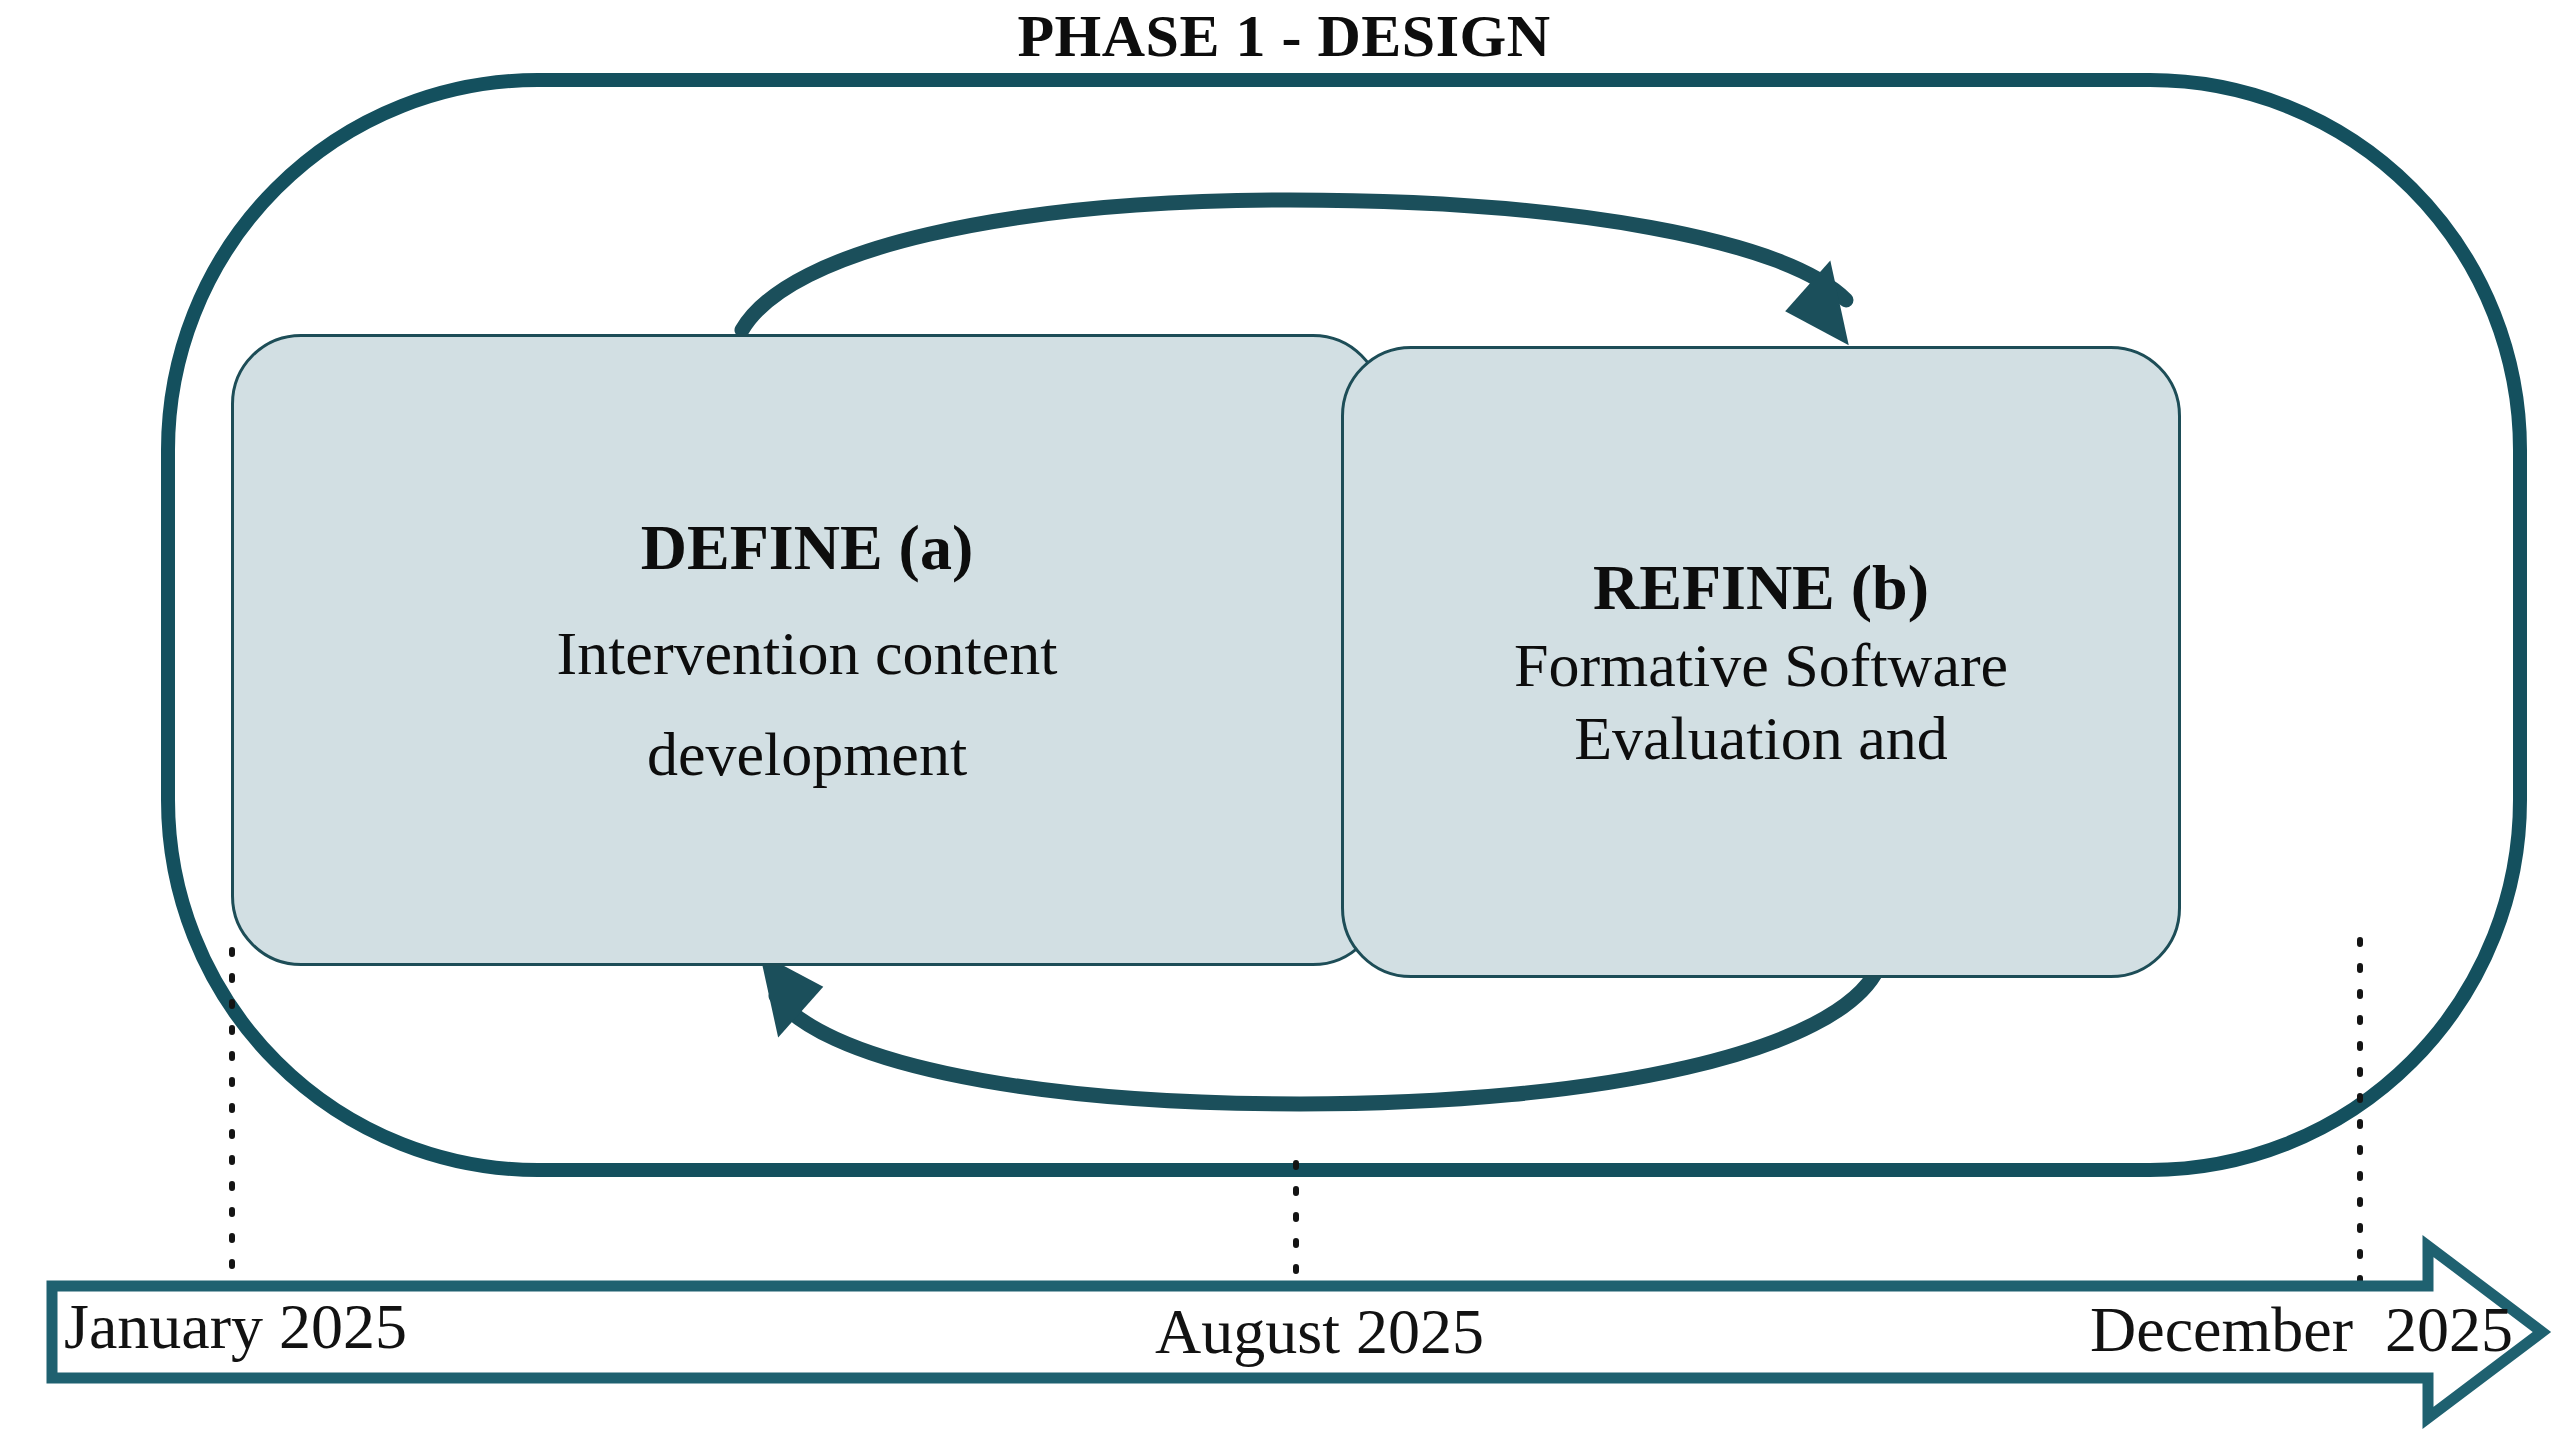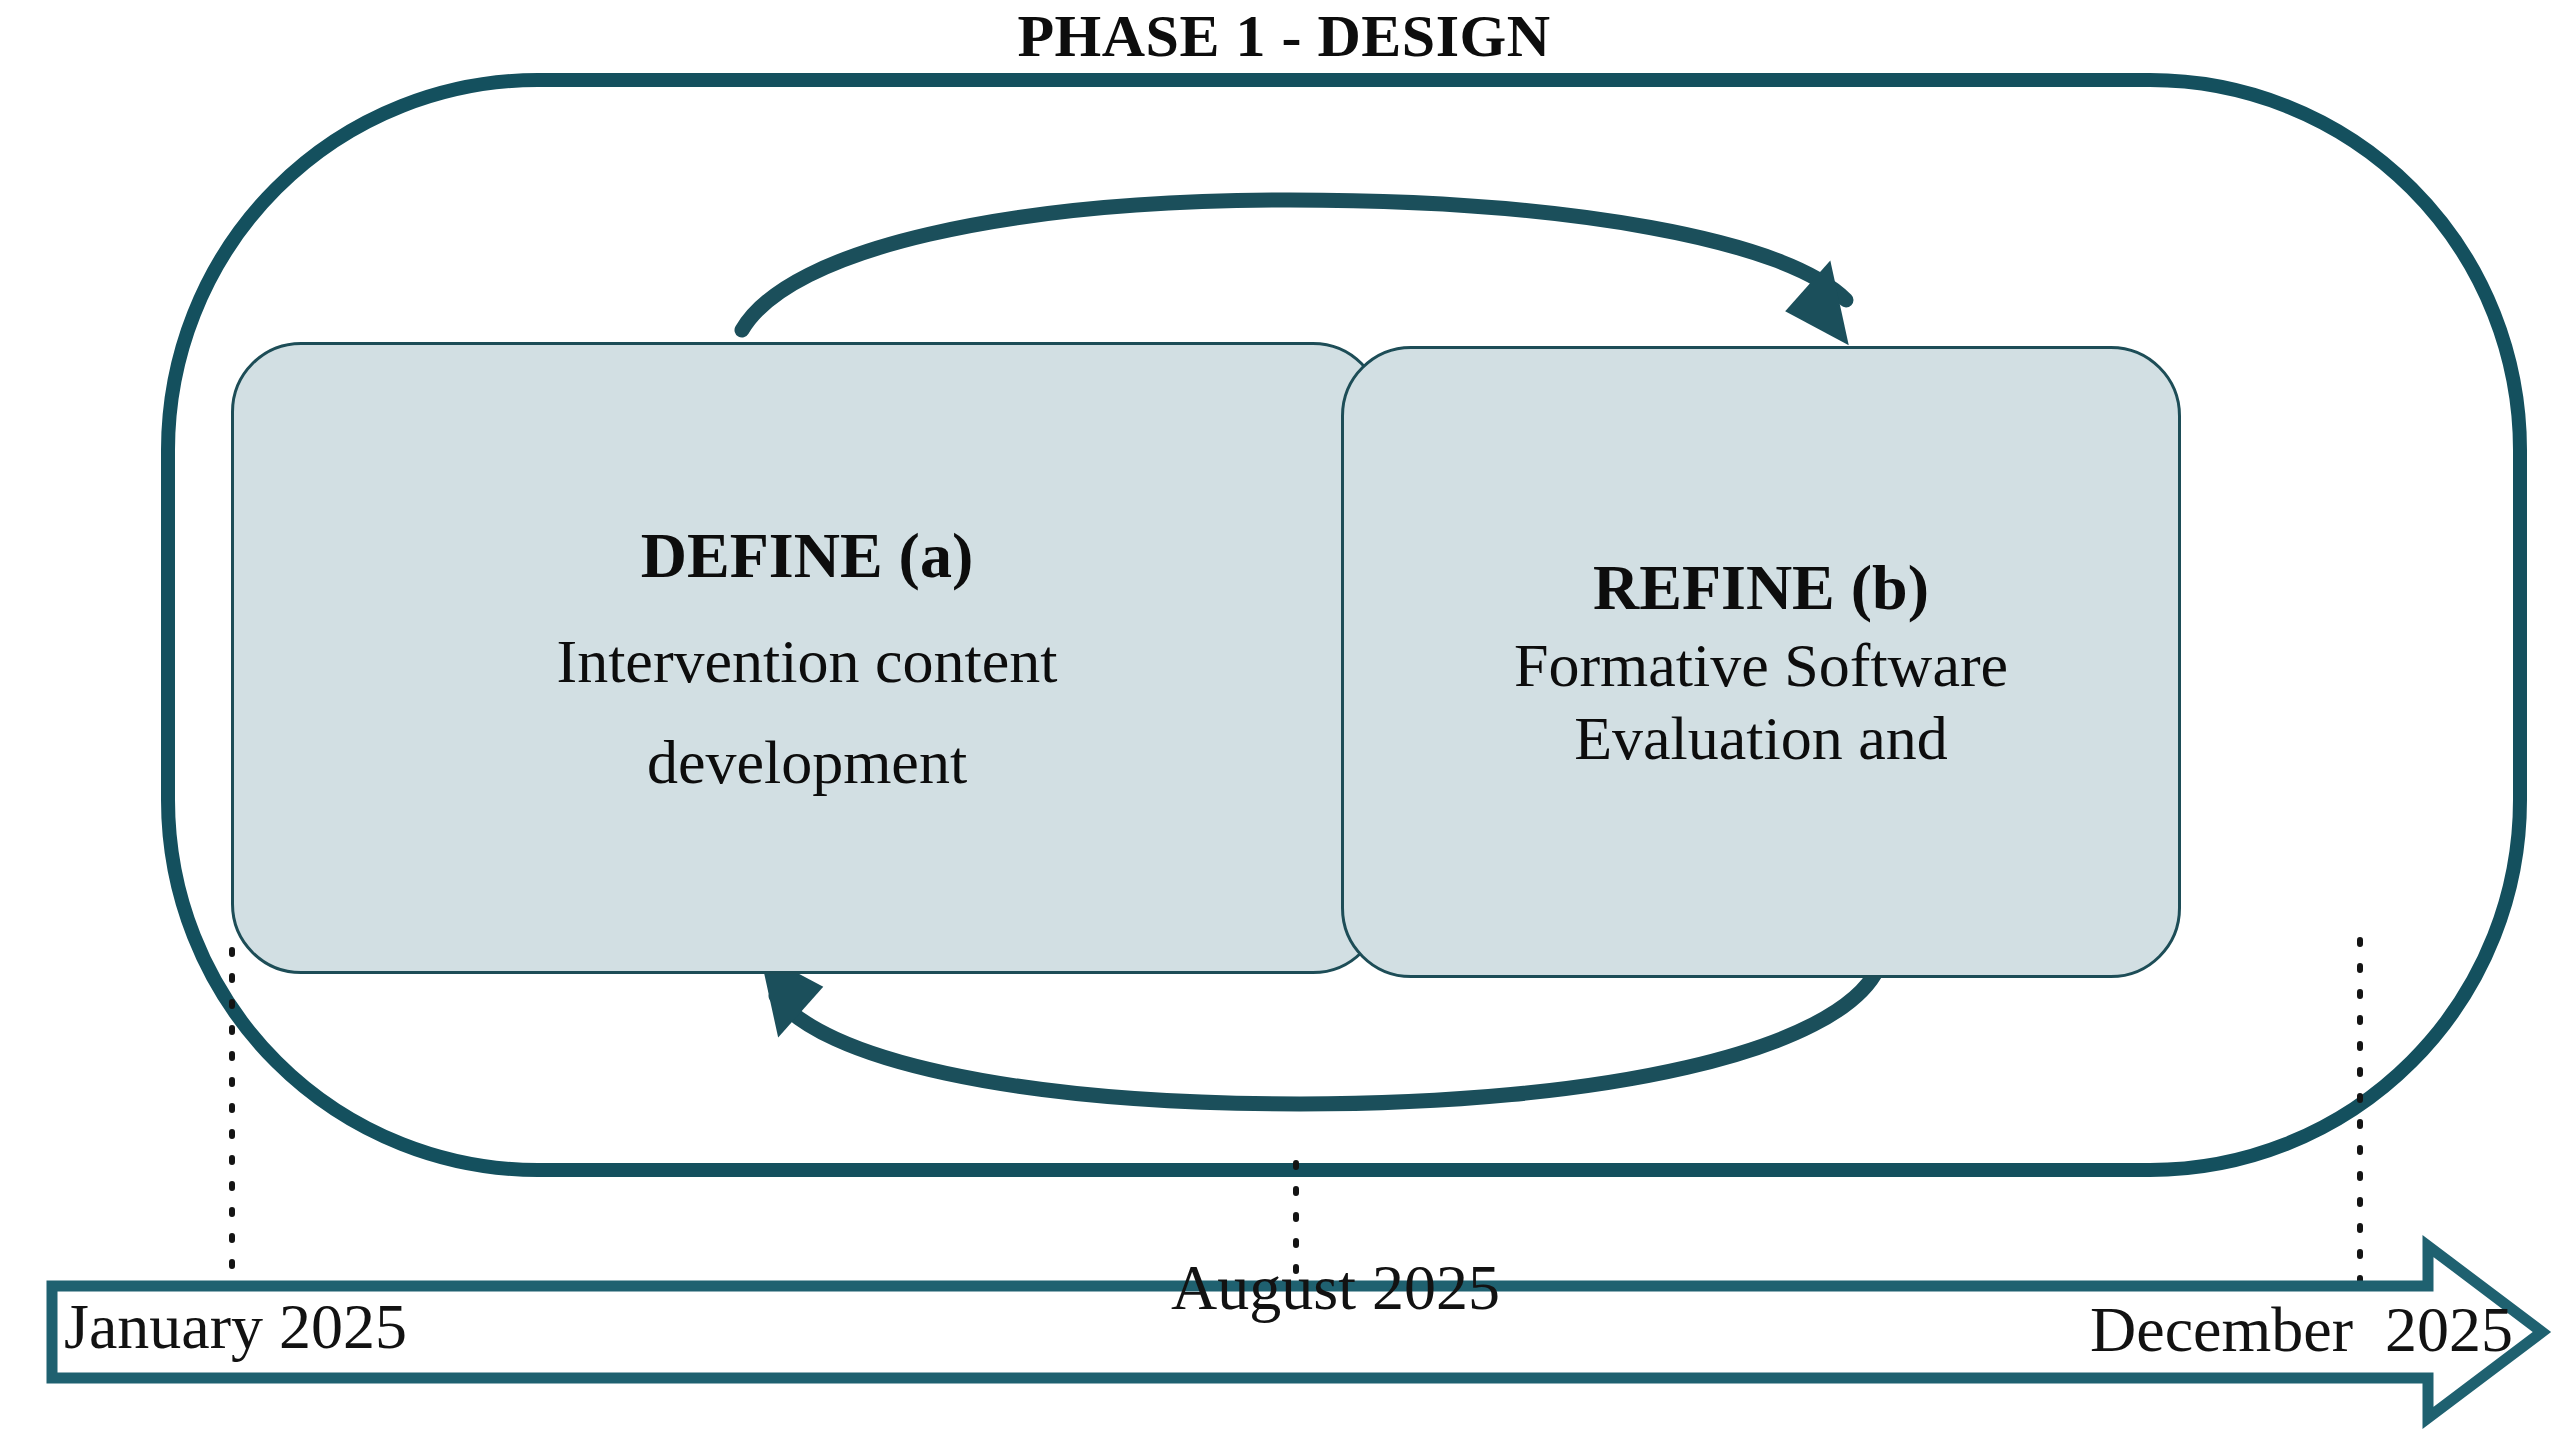--- a/index.html
+++ b/index.html
@@ -49,21 +49,21 @@
     flex-direction: column;
     align-items: center;
     justify-content: center;
     text-align: center;
     background: #d2dfe3;
     border: 3px solid #1d4d57;
     border-radius: 70px;
   }
   #box-define {
     left: 231px;
-    top: 342px;
+    top: 334px;
     width: 1152px;
     height: 632px;
   }
   #box-refine {
     left: 1341px;
     top: 346px;
     width: 840px;
     height: 632px;
   }
   .box-heading {
@@ -84,21 +84,21 @@
 
   
   .timeline-label {
     position: absolute;
     font-size: 64px;
     line-height: 1;
     color: #121212;
     white-space: pre;
   }
   #tl-start  { left: 64px;   top: 1295px; }
-  #tl-mid    { left: 1155px; top: 1256px; margin-left: 16px; }
+  #tl-mid    { left: 1155px; top: 1300px; }
   #tl-end    { left: 2090px; top: 1298px; }
 </style>
 </head>
 <body>
 
 <div id="stage">
 
   <div class="phase-title">PHASE 1 - DESIGN</div>
 
   <svg id="svg-layer" viewBox="0 0 2568 1455" xmlns="http://www.w3.org/2000/svg">

